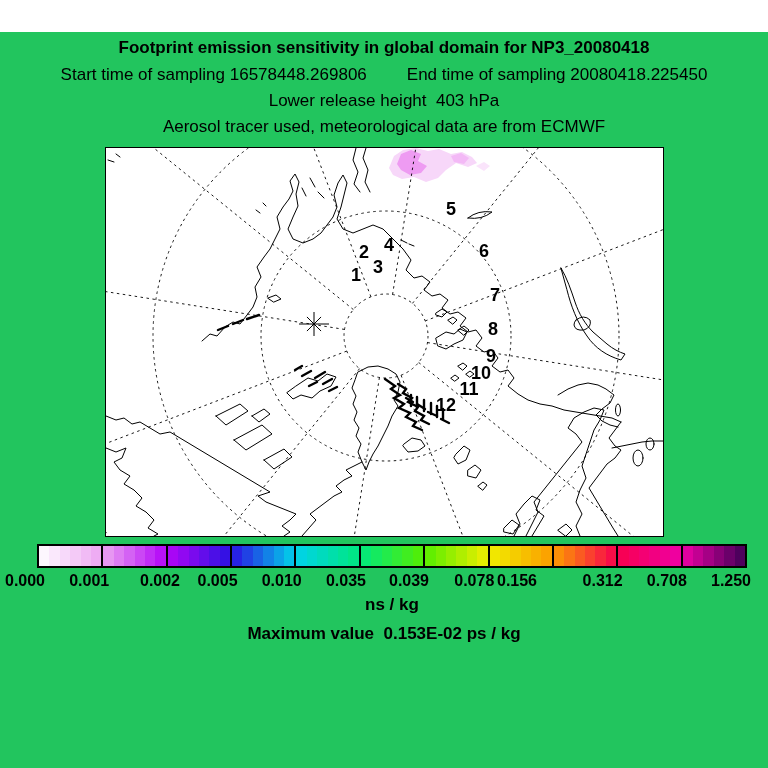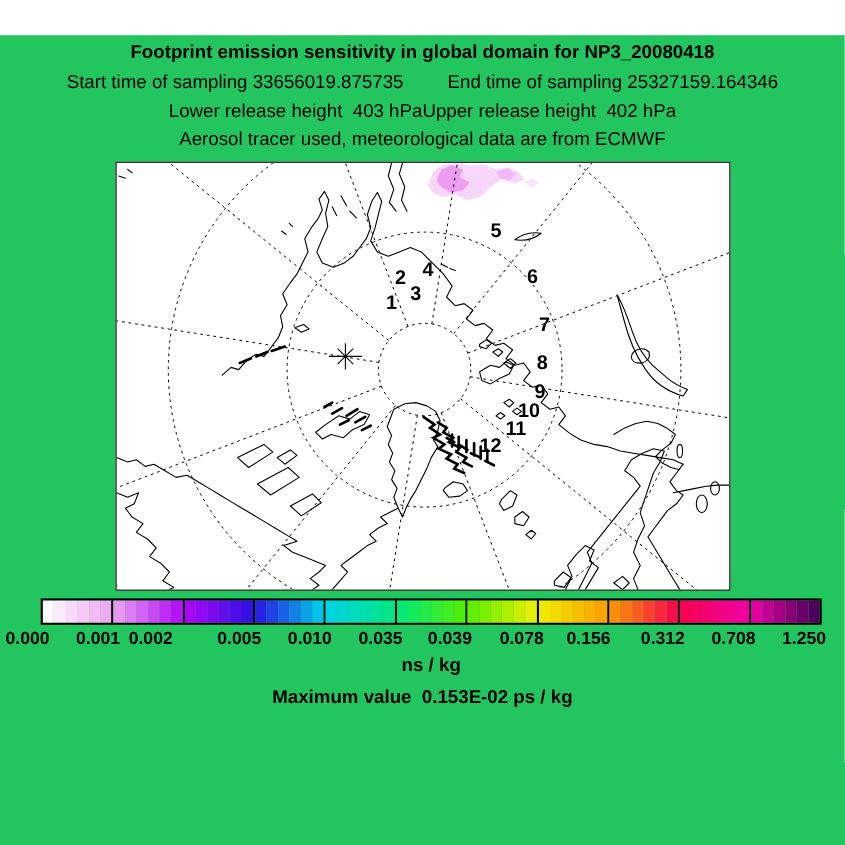--- a/index.html
+++ b/index.html
@@ -33,27 +33,26 @@
     font-size:17px;font-weight:bold;white-space:pre;}
 </style>
 </head>
 <body>
 
 <div id="page">
 
   <div class="hdr hdr-title">Footprint emission sensitivity in global domain for NP3_20080418</div>
 
   <div class="hdr hdr-row" id="hdr-line2">
-    <span>Start time of sampling 33656019.875735</span>
-    <span>End time of sampling 25327159.164346</span>
+    <span>Start time of sampling 16578448.269806</span>
+    <span>End time of sampling 20080418.225450</span>
   </div>
 
   <div class="hdr hdr-row" id="hdr-line3">
     <span>Lower release height  403 hPa</span>
-    <span>Upper release height  402 hPa</span>
   </div>
 
   <div class="hdr" id="hdr-line4">Aerosol tracer used, meteorological data are from ECMWF</div>
 
   <div id="map-frame">
     <svg id="map-svg" width="557" height="388" viewBox="0 0 557 388" xmlns="http://www.w3.org/2000/svg">
 
       <g id="plume-group">
           <polygon points="283,20 288,8 297,2 310,0 322,3 333,1 345,6 356,4 366,9 371,15 362,19 350,15 340,22 332,30 320,34 308,29 296,31 287,27" fill="#f7d7f9" stroke="none"></polygon>
           <polygon points="291,16 295,6 305,2 315,6 312,13 321,18 315,25 304,27 295,22" fill="#ee9bf2" stroke="none"></polygon>
@@ -249,27 +248,27 @@
         <div class="cb-cell" style="background: rgb(194, 0, 146);"></div>
         <div class="cb-cell" style="background: rgb(165, 0, 133);"></div>
         <div class="cb-cell" style="background: rgb(136, 0, 119);"></div>
         <div class="cb-cell" style="background: rgb(107, 0, 106);"></div>
         <div class="cb-cell" style="background: rgb(78, 0, 93);"></div>
       </div>
     </div>
   <div id="cb-ticks">
       <span style="left: -12px;">0.000</span>
       <span style="left: 52.1818px;">0.001</span>
-      <span style="left: 100px;">0.002</span>
+      <span style="left: 123px;">0.002</span>
       <span style="left: 180.545px;">0.005</span>
       <span style="left: 244.727px;">0.010</span>
       <span style="left: 308.909px;">0.035</span>
       <span style="left: 372px;">0.039</span>
       <span style="left: 437.273px;">0.078</span>
-      <span style="left: 498px;">0.156</span>
+      <span style="left: 480px;">0.156</span>
       <span style="left: 565.636px;">0.312</span>
       <span style="left: 629.818px;">0.708</span>
       <span style="left: 694px;">1.250</span>
     </div>
   <div id="units-line">ns / kg</div>
   <div id="max-line">Maximum value  0.153E-02 ps / kg</div>
 
 </div>
 
 </body></html>

